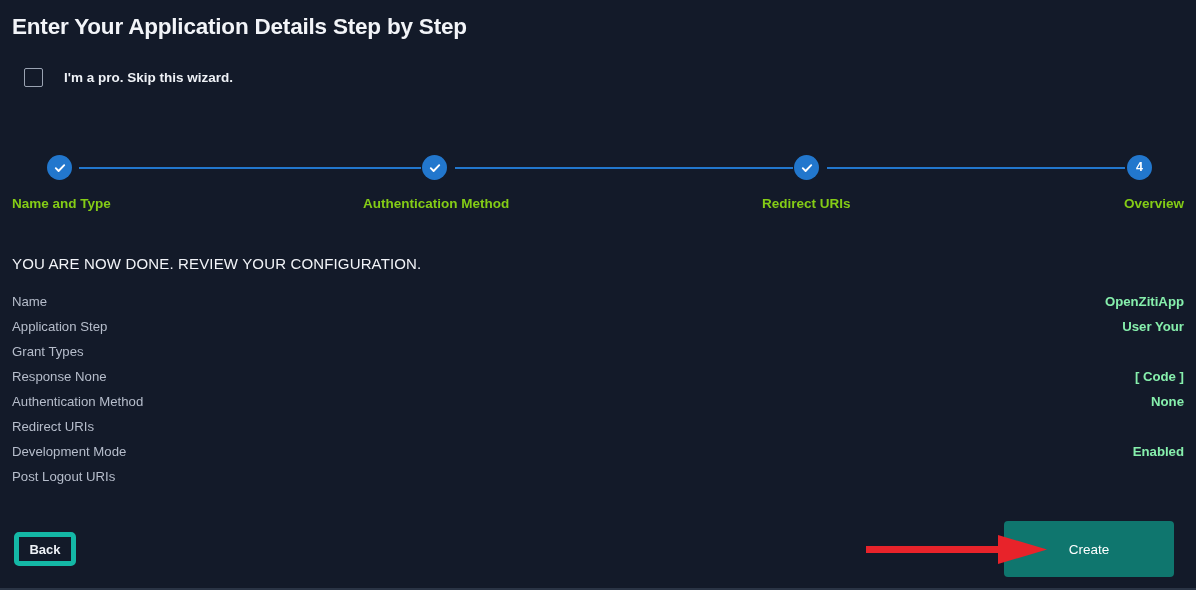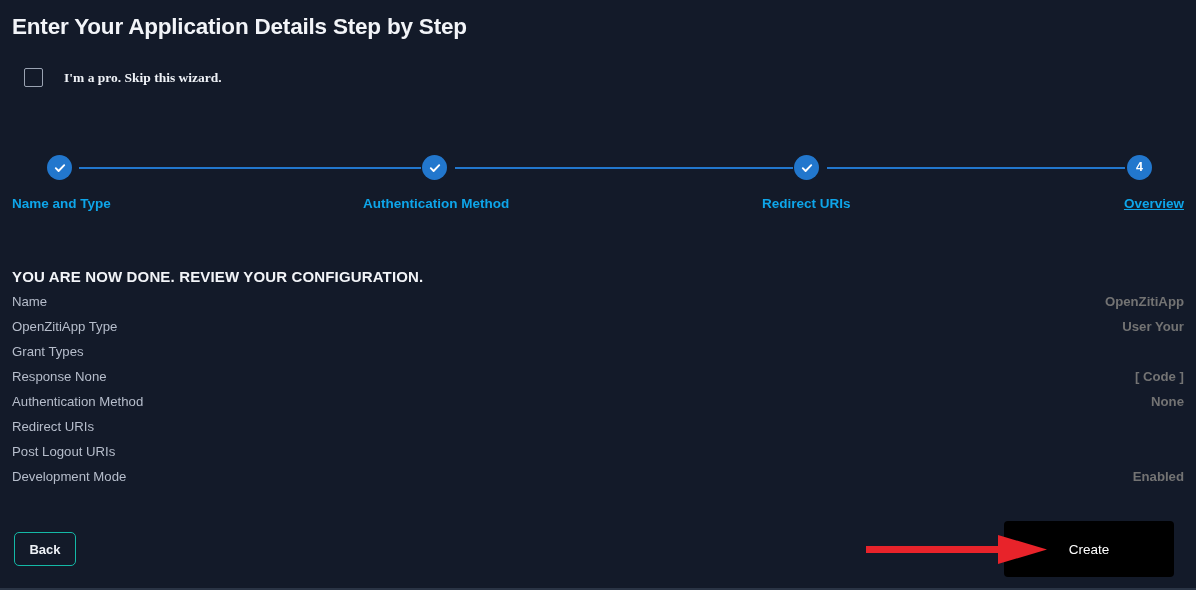--- a/index.html
+++ b/index.html
@@ -38,21 +38,20 @@
     white-space: nowrap;
   }
 
   
   .skip-row {
     position: absolute;
     left: 24px;
     top: 68px;
     display: flex;
     align-items: center;
-    font-family: Liberation Serif, serif;
   }
   .checkbox {
     width: 19px;
     height: 19px;
     border: 1.5px solid #9aa3b2;
     border-radius: 2px;
     background: transparent;
     box-sizing: border-box;
     cursor: pointer;
   }
@@ -113,35 +112,35 @@
   }
   .line-1 { left: 67px; width: 342px; }
   .line-2 { left: 443px; width: 338px; }
   .line-3 { left: 815px; width: 298px; }
 
   .step-label {
     position: absolute;
     top: 44px;
     font-size: 13.5px;
     font-weight: bold;
-    color: #0ea5e9;
+    color: #84cc16;
     white-space: nowrap;
   }
   .step-label.l1 { left: 0px; }
   .step-label.l2 { left: 351px; }
   .step-label.l3 { left: 750px; }
-  .step-label.l4 { right: 0px; text-decoration: underline; }
+  .step-label.l4 { right: 0px; }
 
   
   .review-heading {
     position: absolute;
     left: 12px;
-    top: 268px;
+    top: 255px;
     font-size: 15px;
-    font-weight: bold;
+    font-weight: normal;
     letter-spacing: 0.15px;
     color: #f2f4f8;
     white-space: nowrap;
   }
 
   .summary {
     position: absolute;
     left: 12px;
     top: 289px;
     width: 1172px;
@@ -156,32 +155,32 @@
     gap: 8px;
   }
   .summary-key {
     font-size: 13.2px;
     font-weight: normal;
     color: #b6bdcb;
   }
   .summary-val {
     font-size: 13.2px;
     font-weight: bold;
-    color: #737373;
+    color: #86efac;
     text-align: center;
   }
 
   
   .btn-back {
     position: absolute;
     left: 14px;
     top: 532px;
     width: 62px;
     height: 34px;
-    border: 1px solid #14b8a6;
+    border: 5px solid #14b8a6;
     border-radius: 5px;
     background: transparent;
     color: #eef1f6;
     font-size: 13px;
     font-weight: bold;
     font-family: "Liberation Sans", sans-serif;
     cursor: pointer;
     display: flex;
     align-items: center;
     justify-content: center;
@@ -189,21 +188,21 @@
   }
 
   .btn-create {
     position: absolute;
     left: 1004px;
     top: 521px;
     width: 170px;
     height: 56px;
     border: none;
     border-radius: 4px;
-    background: #000000;
+    background: #0f766e;
     color: #ffffff;
     font-size: 13.5px;
     font-weight: normal;
     font-family: "Liberation Sans", sans-serif;
     cursor: pointer;
     display: flex;
     align-items: center;
     justify-content: center;
   }
 
@@ -266,44 +265,44 @@
   </div>
 
   <div class="review-heading">YOU ARE NOW DONE. REVIEW YOUR CONFIGURATION.</div>
 
   <div class="summary">
     <div class="summary-row">
       <span class="summary-key">Name</span>
       <span class="summary-val">OpenZitiApp</span>
     </div>
     <div class="summary-row">
-      <span class="summary-key">OpenZitiApp Type</span>
+      <span class="summary-key">Application Step</span>
       <span class="summary-val">User Your</span>
     </div>
     <div class="summary-row">
       <span class="summary-key">Grant Types</span>
     </div>
     <div class="summary-row">
       <span class="summary-key">Response None</span>
       <span class="summary-val">[ Code ]</span>
     </div>
     <div class="summary-row">
       <span class="summary-key">Authentication Method</span>
       <span class="summary-val">None</span>
     </div>
     <div class="summary-row">
       <span class="summary-key">Redirect URIs</span>
     </div>
     <div class="summary-row">
+      <span class="summary-key">Development Mode</span>
+      <span class="summary-val">Enabled</span>
+    </div>
+    <div class="summary-row">
       <span class="summary-key">Post Logout URIs</span>
       <span class="summary-val"></span>
-    </div>
-    <div class="summary-row">
-      <span class="summary-key">Development Mode</span>
-      <span class="summary-val">Enabled</span>
     </div>
   </div>
 
   <button class="btn-back">Back</button>
   <button class="btn-create">Create</button>
 
   <svg class="annotation-arrow" viewBox="0 0 186 36">
     <rect x="0" y="14" width="160" height="7" fill="#e8232a"></rect>
     <polygon points="132,3 181,17.5 132,32" fill="#e8232a"></polygon>
   </svg>

